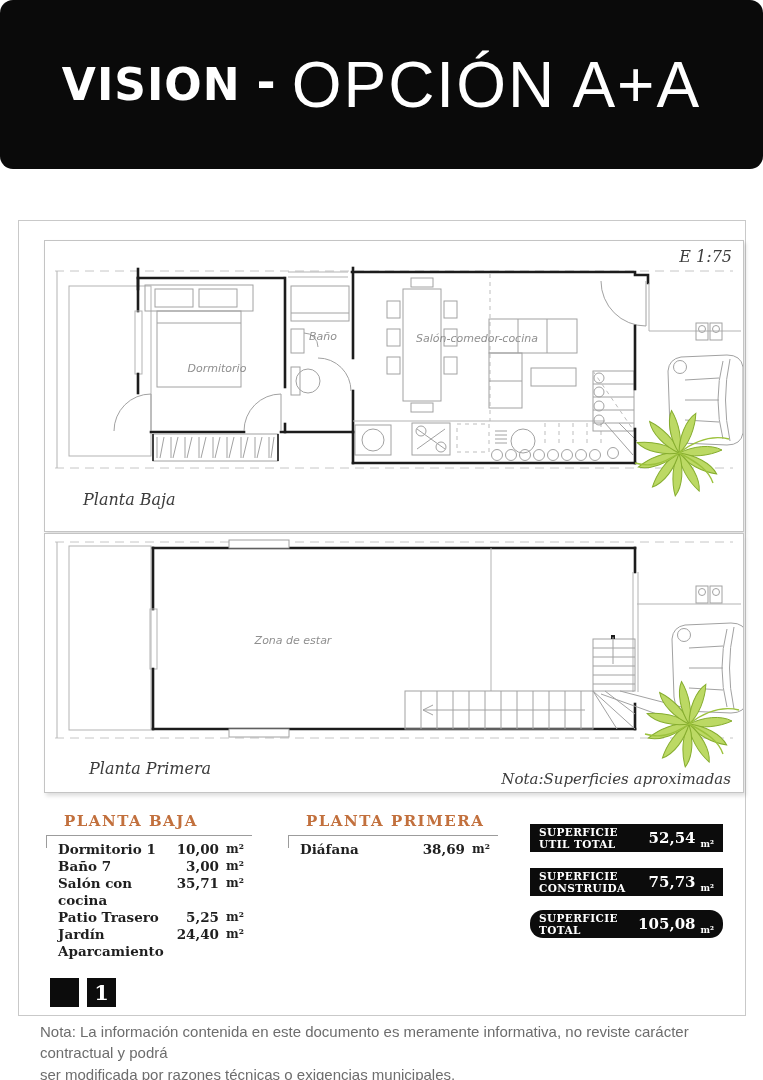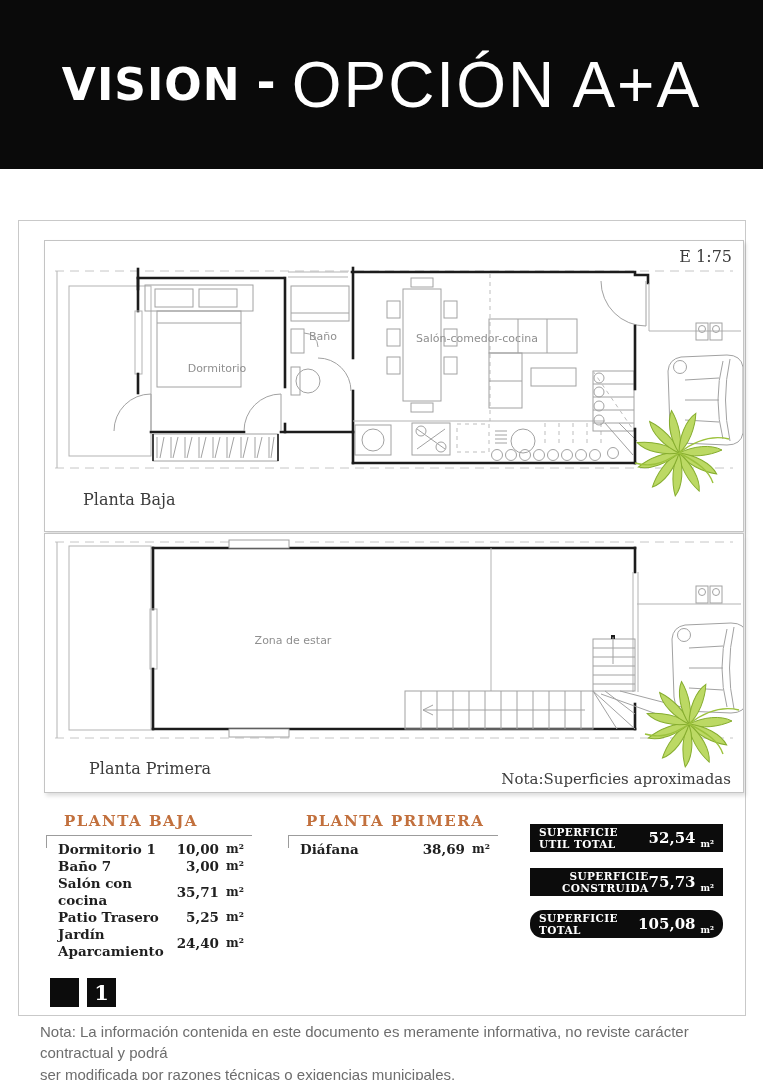--- a/index.html
+++ b/index.html
@@ -1,31 +1,31 @@
 <!DOCTYPE html>
 <html><head>
 <meta charset="utf-8">
 <style>
   html,body{margin:0;padding:0;background:#ffffff;}
   .page{position:relative;width:763px;height:1080px;background:#ffffff;overflow:hidden;
         font-family:"DejaVu Serif",serif;}
 
   
   .titlebar{position:absolute;left:0;top:0;width:763px;height:169px;background:#0a0a0a;
-            display:flex;align-items:center;justify-content:center;gap:16px;color:#fff;}
+            display:flex;align-items:center;justify-content:center;gap:16px;color:#fff;border-radius:13px;}
   .brand{font-family:"DejaVu Sans",sans-serif;font-weight:800;font-size:44px;letter-spacing:1px;}
   .sep{font-family:"DejaVu Sans",sans-serif;font-weight:700;font-size:46px;margin-top:-6px;}
   .option{font-family:"Liberation Sans",sans-serif;font-weight:400;font-size:64px;letter-spacing:2px;}
 
   
   .frame{position:absolute;left:18px;top:220px;width:726px;height:794px;border:1px solid #c9c9c9;}
 
   
   .panel{position:absolute;left:44px;width:698px;background:#fff;border:1px solid #c4c4c4;
-         box-shadow:2px 3px 4px rgba(0,0,0,0.13);}
+         box-shadow:2px 3px 4px rgba(0,0,0,0.13);font-style:italic;}
   .p1{top:240px;height:290px;}
   .p2{top:533px;height:258px;}
   .panel svg{position:absolute;left:0;top:0;width:100%;height:100%;}
 
   
   .w {stroke:#1c1c1c;stroke-width:2.6;fill:none;stroke-linecap:square;}
   .w2{stroke:#1c1c1c;stroke-width:1.6;fill:none;}
   .lt{stroke:#b3b3b3;stroke-width:1;fill:none;}
   .fn{stroke:#a2a2a2;stroke-width:1;fill:none;}
   .fnf{stroke:#a2a2a2;stroke-width:1;fill:#ffffff;}
@@ -36,29 +36,29 @@
   text.rm{font-family:"DejaVu Sans",sans-serif;font-size:11px;fill:#8f8f8f;}
   text.ser{font-family:"DejaVu Serif",serif;font-size:16px;fill:#3c3c3c;}
   text.ser2{font-family:"DejaVu Serif",serif;font-size:15px;fill:#3c3c3c;}
 
   
   .tbl{position:absolute;top:812px;color:#1f1f1f;}
   .tbl-left{left:46px;width:206px;}
   .tbl-right{left:288px;width:210px;}
   .tbl h3{margin:0 0 5px 18px;font-size:15px;font-weight:700;letter-spacing:1.5px;color:#c2703d;}
   .rule{height:12px;border-top:1px solid #9c9c9c;border-left:1px solid #9c9c9c;margin-bottom:-7px;}
-  .trow{display:flex;align-items:center;font-weight:700;font-size:13.5px;line-height:17px;padding-left:12px;}
+  .trow{display:flex;align-items:flex-start;font-weight:700;font-size:13.5px;line-height:17px;padding-left:12px;}
   .lab{flex:1;}
   .val{width:48px;text-align:right;}
   .unit{width:26px;padding-left:7px;font-size:12px;}
 
   
   .badge{position:absolute;left:530px;width:193px;height:28px;background:#0c0c0c;color:#fff;
          display:flex;align-items:center;padding:9px 9px;box-sizing:border-box;}
-  .b1{top:824px;} .b2{top:868px;text-align:right;} .b3{top:910px;border-radius:13px;}
+  .b1{top:824px;} .b2{top:868px;} .b3{top:910px;border-radius:13px;}
   .bl{flex:1;font-size:10.5px;font-weight:700;letter-spacing:0.4px;}
   .bv{font-size:15px;font-weight:700;}
   .bu{font-size:9px;font-weight:700;margin-left:5px;align-self:flex-start;margin-top:6px;}
 
   
   .sq{position:absolute;top:978px;width:29px;height:29px;background:#0c0c0c;}
   .sq1{left:50px;}
   .sq2{left:87px;color:#fff;display:flex;align-items:center;justify-content:center;
        font-family:"DejaVu Serif",serif;font-weight:700;font-size:21px;}
 

